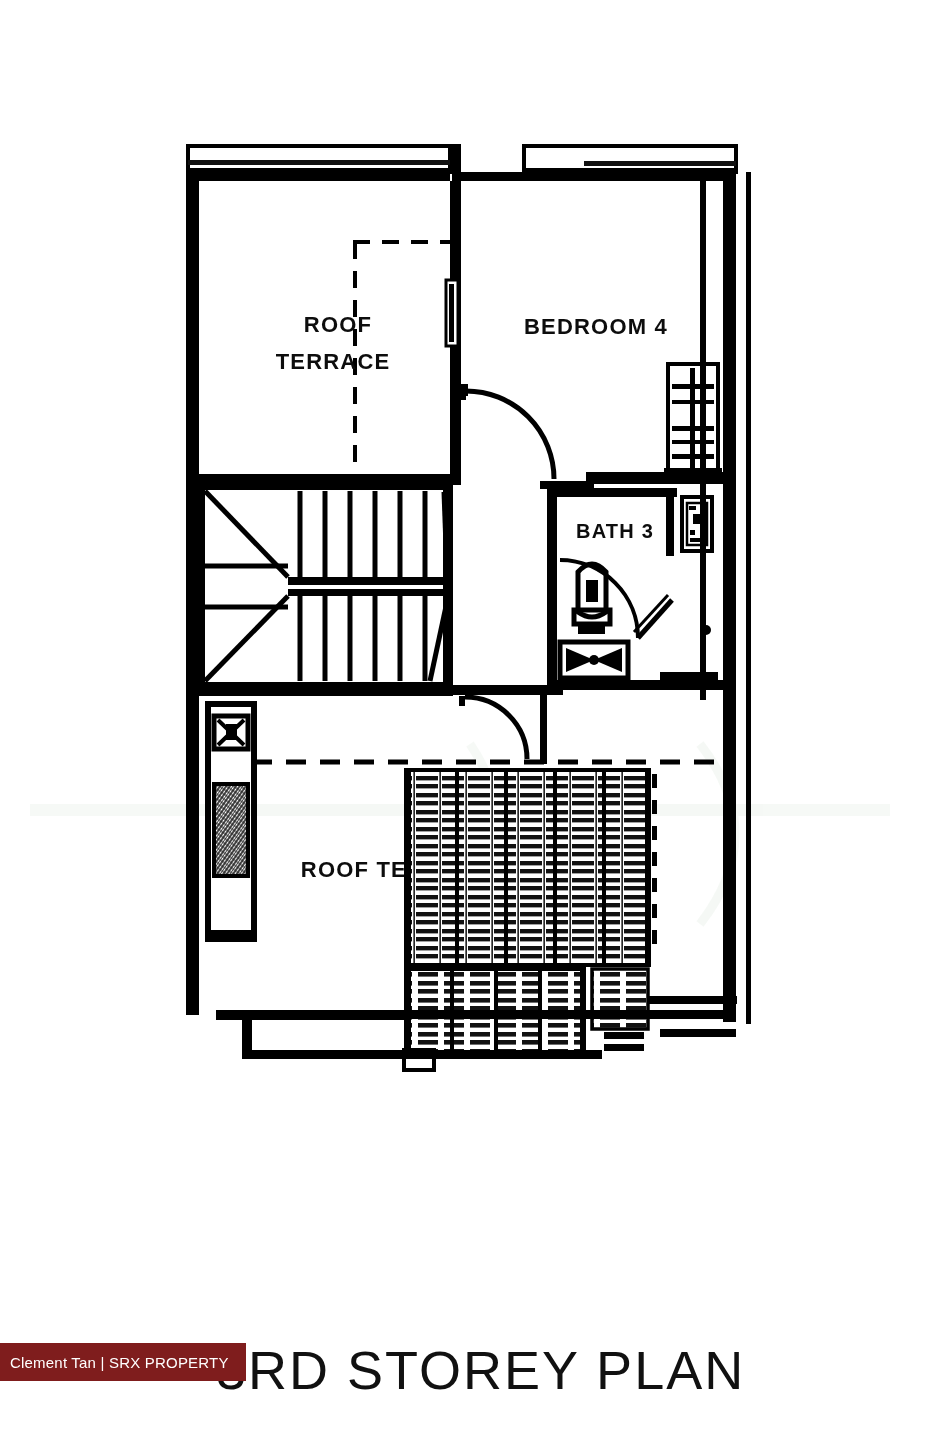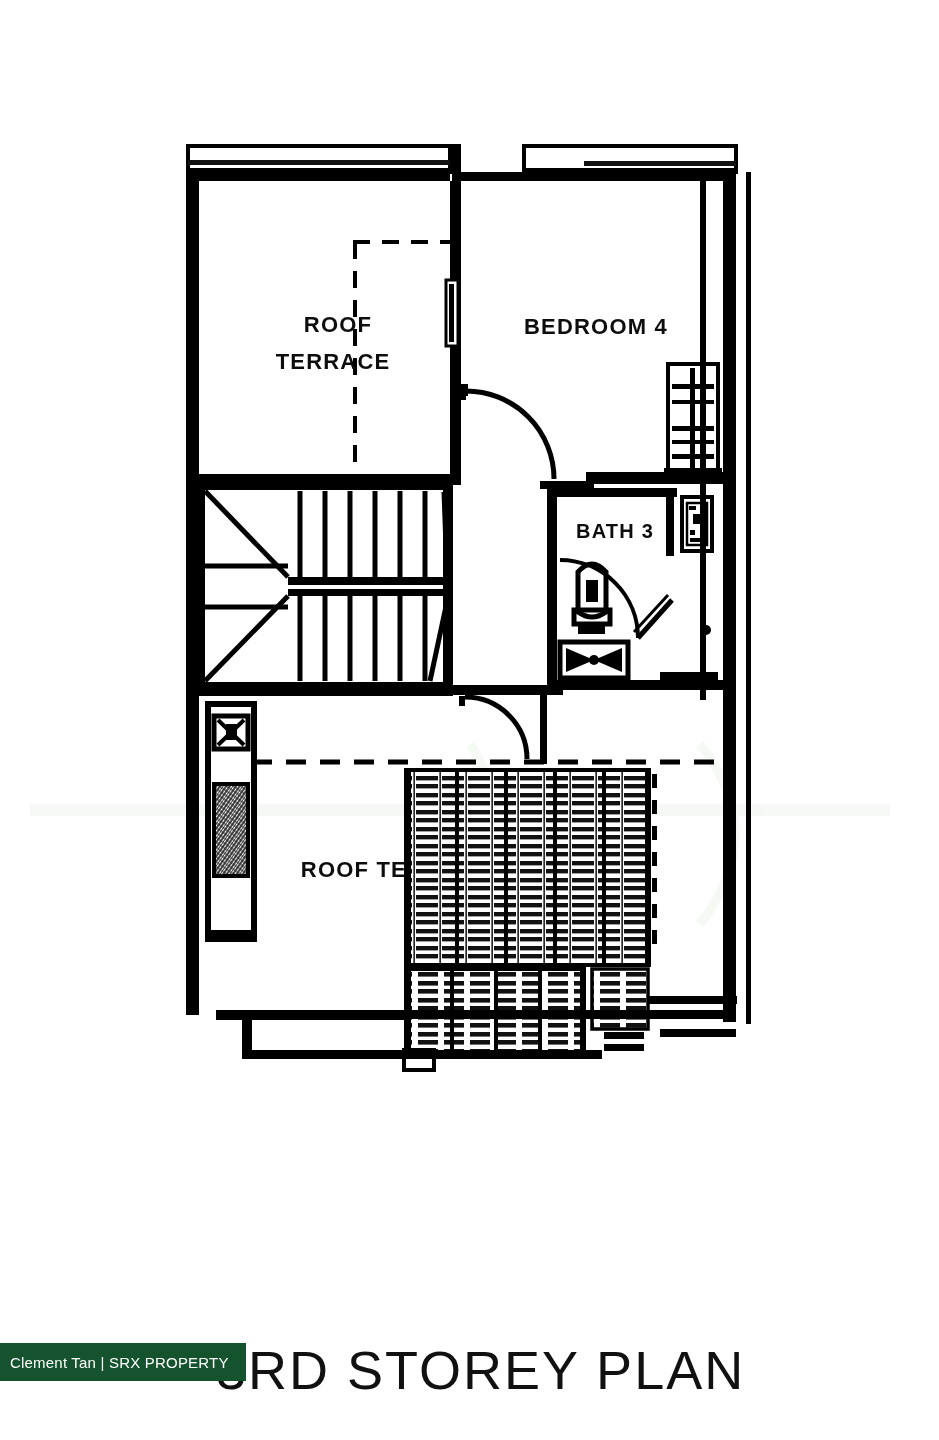--- a/index.html
+++ b/index.html
@@ -40,21 +40,21 @@
     font-weight: 400;
     letter-spacing: 2px;
     fill: #111111;
   }
   .watermark-band {
     position: absolute;
     left: 0;
     top: 1299px;
     width: 246px;
     height: 38px;
-    background: #14532d;
+    background: #7f1d1d;
     display: flex;
     align-items: center;
     padding-left: 10px;
     box-sizing: border-box;
   }
   .watermark-text {
     color: #ffffff;
     font-family: "Liberation Sans", sans-serif;
     font-size: 15px;
     letter-spacing: 0.2px;

